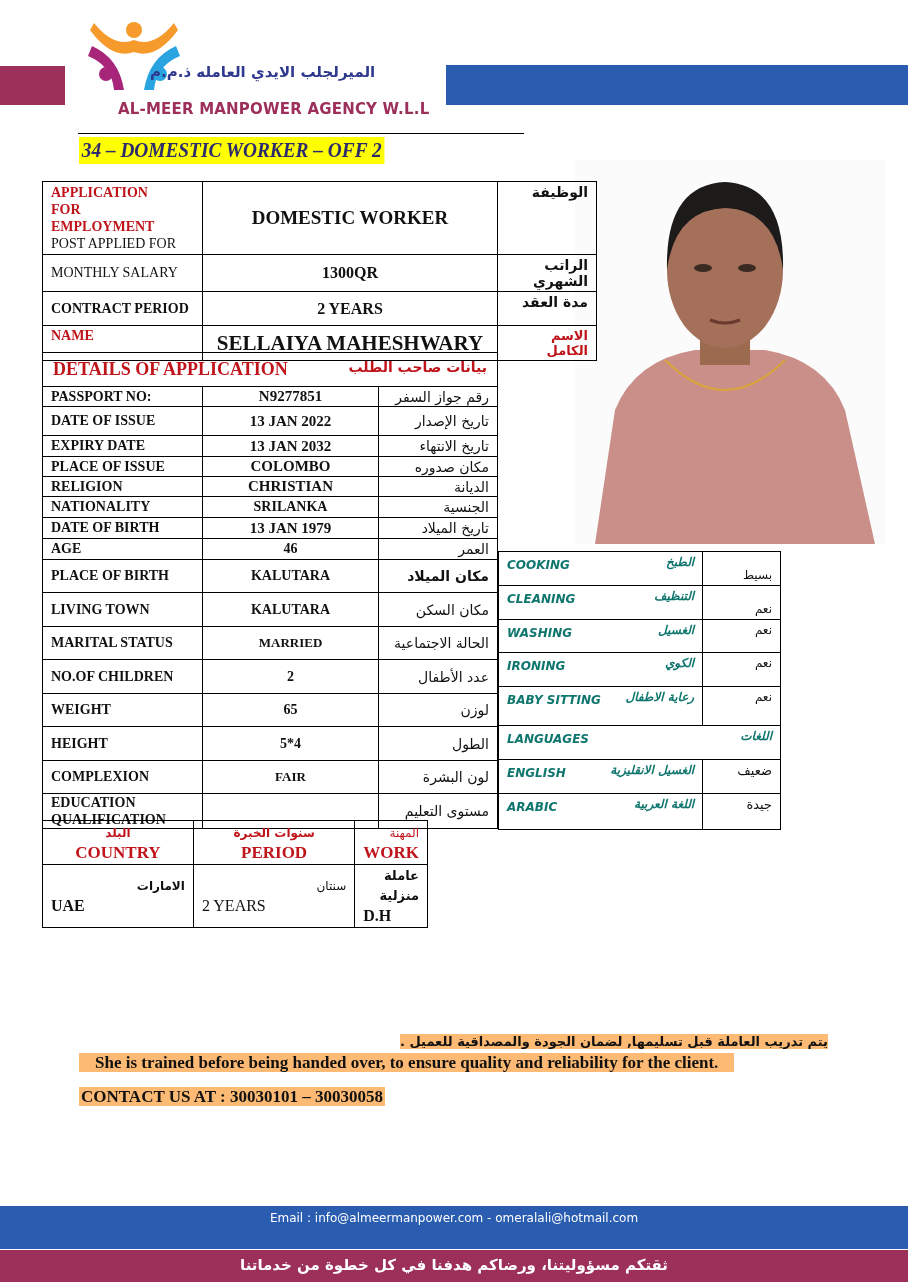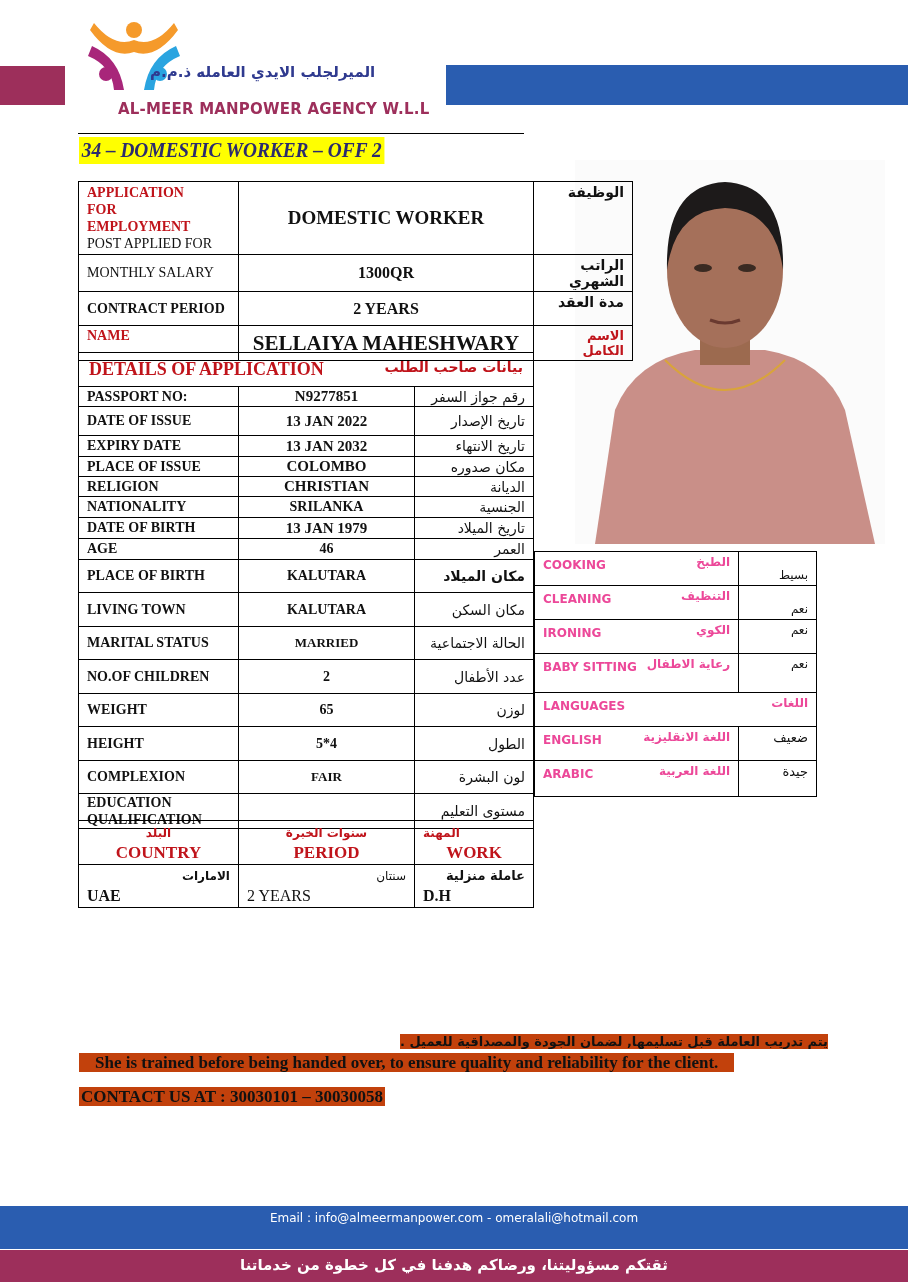--- a/index.html
+++ b/index.html
@@ -6,36 +6,36 @@
   body { width: 908px; height: 1282px; background: #fff; position: relative; overflow: hidden; font-family: "Liberation Serif", serif; color: #111; }
   .abs { position: absolute; }
   .bar-left { left: 0; top: 66px; width: 65px; height: 39px; background: #9d2f5b; }
   .bar-right { left: 446px; top: 65px; width: 462px; height: 40px; background: #2a5db0; }
   .logo { left: 84px; top: 18px; width: 100px; height: 80px; }
   .logo-ar { left: 150px; top: 63px; font-family: "DejaVu Sans", sans-serif; font-size: 15px; font-weight: bold; color: #2f3a8f; direction: rtl; }
   .logo-en { left: 118px; top: 100px; font-family: "DejaVu Sans", sans-serif; font-size: 15px; font-weight: bold; color: #9d2f5b; letter-spacing: 0.2px; }
   .title-line { left: 78px; top: 133px; width: 446px; height: 1px; background: #000; }
   .title { left: 79px; top: 137px; background: #ffff00; font-family: "Liberation Serif", serif; font-style: italic; font-weight: bold; font-size: 21px; color: #2b2b6e; padding: 0 3px; height: 27px; line-height: 27px; transform: scaleX(0.92); transform-origin: left; }
   .photo { left: 575px; top: 160px; width: 310px; height: 384px; background: #fbfbfb; overflow: hidden; }
-  table { border-collapse: collapse; position: absolute; margin-left: 36px; }
+  table { border-collapse: collapse; position: absolute; }
   td { border: 1px solid #000; vertical-align: middle; }
   .red { color: #c0141b; }
-  .redsans { color: #ec4899; font-family: "DejaVu Sans", sans-serif; font-weight: bold; font-size: 12px; }
+  .redsans { color: #0f766e; font-family: "DejaVu Sans", sans-serif; font-weight: bold; font-size: 12px; font-style: italic; }
   .ar { font-family: "DejaVu Sans", sans-serif; font-size: 12px; direction: rtl; text-align: right; }
   .bold { font-weight: bold; }
   .center { text-align: center; }
   .t1 { left: 42px; top: 181px; width: 555px; }
   .t1 td { padding: 2px 8px; font-size: 14px; }
   .t2 { left: 42px; top: 352px; width: 456px; }
   .t2 td { padding: 0 8px; font-size: 14px; font-weight: bold; }
   .t3 { left: 498px; top: 551px; width: 283px; }
   .t3 td { padding: 3px 8px; }
-  .t4 { left: 42px; top: 820px; width: 456px; }
+  .t4 { left: 42px; top: 820px; width: 386px; }
   .t4 td { padding: 1px 8px; }
-  .hl { background: #c2410c; font-weight: bold; font-family: "Liberation Serif", serif; font-size: 16px; }
+  .hl { background: #fdba74; font-weight: bold; font-family: "Liberation Serif", serif; font-size: 16px; }
   .footer-blue { left: 0; top: 1206px; width: 908px; height: 43px; background: #2a5db0; color: #fff; font-family: "DejaVu Sans", sans-serif; font-size: 12px; text-align: center; padding-top: 4px; line-height: 17px; }
   .footer-red { left: 0; top: 1250px; width: 908px; height: 32px; background: #9d2f5b; color: #fff; font-family: "DejaVu Sans", sans-serif; font-size: 15px; font-weight: bold; text-align: center; line-height: 30px; direction: rtl; }
 </style>
 </head>
 <body>
 
 <div class="abs bar-left"></div>
 <div class="abs bar-right"></div>
 
 <div class="abs logo">
@@ -196,20 +196,27 @@
     </td>
     <td class="ar" style="width:78px;vertical-align:bottom">بسيط</td>
   </tr>
   <tr style="height:34px">
     <td style="vertical-align:top">
       <span class="redsans">CLEANING</span>
       <span class="redsans ar" style="float:right">التنظيف</span>
     </td>
     <td class="ar" style="vertical-align:bottom">نعم</td>
   </tr>
+  <tr style="height:33px">
+    <td style="vertical-align:top">
+      <span class="redsans">WASHING</span>
+      <span class="redsans ar" style="float:right">الغسيل</span>
+    </td>
+    <td class="ar" style="vertical-align:top">نعم</td>
+  </tr>
   <tr style="height:34px">
     <td style="vertical-align:top">
       <span class="redsans">IRONING</span>
       <span class="redsans ar" style="float:right">الكوي</span>
     </td>
     <td class="ar" style="vertical-align:top">نعم</td>
   </tr>
   <tr style="height:39px">
     <td style="vertical-align:top">
       <span class="redsans">BABY SITTING</span>
@@ -219,21 +226,21 @@
   </tr>
   <tr style="height:34px">
     <td colspan="2" style="vertical-align:top">
       <span class="redsans">LANGUAGES</span>
       <span class="redsans ar" style="float:right">اللغات</span>
     </td>
   </tr>
   <tr style="height:34px">
     <td style="vertical-align:top">
       <span class="redsans">ENGLISH</span>
-      <span class="redsans ar" style="float:right">اللغة الانقليزية</span>
+      <span class="redsans ar" style="float:right">الغسيل الانقليزية</span>
     </td>
     <td class="ar" style="vertical-align:top;font-size:13px">ضعيف</td>
   </tr>
   <tr style="height:36px">
     <td style="vertical-align:top">
       <span class="redsans">ARABIC</span>
       <span class="redsans ar" style="float:right">اللغة العربية</span>
     </td>
     <td class="ar" style="vertical-align:top;font-size:13px">جيدة</td>
   </tr>
@@ -245,21 +252,21 @@
       <tr style="height:44px">
     <td class="center" style="width:160px;line-height:20px">
       <div class="red ar center" style="text-align:center;font-weight:bold">البلد</div>
       <div class="red bold" style="font-size:17px">COUNTRY</div>
     </td>
     <td class="center" style="width:176px;line-height:20px">
       <div class="red ar" style="text-align:center;font-weight:bold">سنوات الخبرة</div>
       <div class="red bold" style="font-size:17px">PERIOD</div>
     </td>
     <td class="center" style="line-height:20px">
-      <div class="red ar" style="text-align:left;font-weight:bold">المهنة</div>
+      <div class="red ar" style="text-align:right;font-weight:normal">المهنة</div>
       <div class="red bold" style="font-size:17px">WORK</div>
     </td>
   </tr>
   <tr style="height:43px">
     <td style="line-height:20px">
       <div class="ar bold">الامارات</div>
       <div class="bold" style="font-size:16px">UAE</div>
     </td>
     <td style="line-height:20px">
       <div class="ar">سنتان</div>

